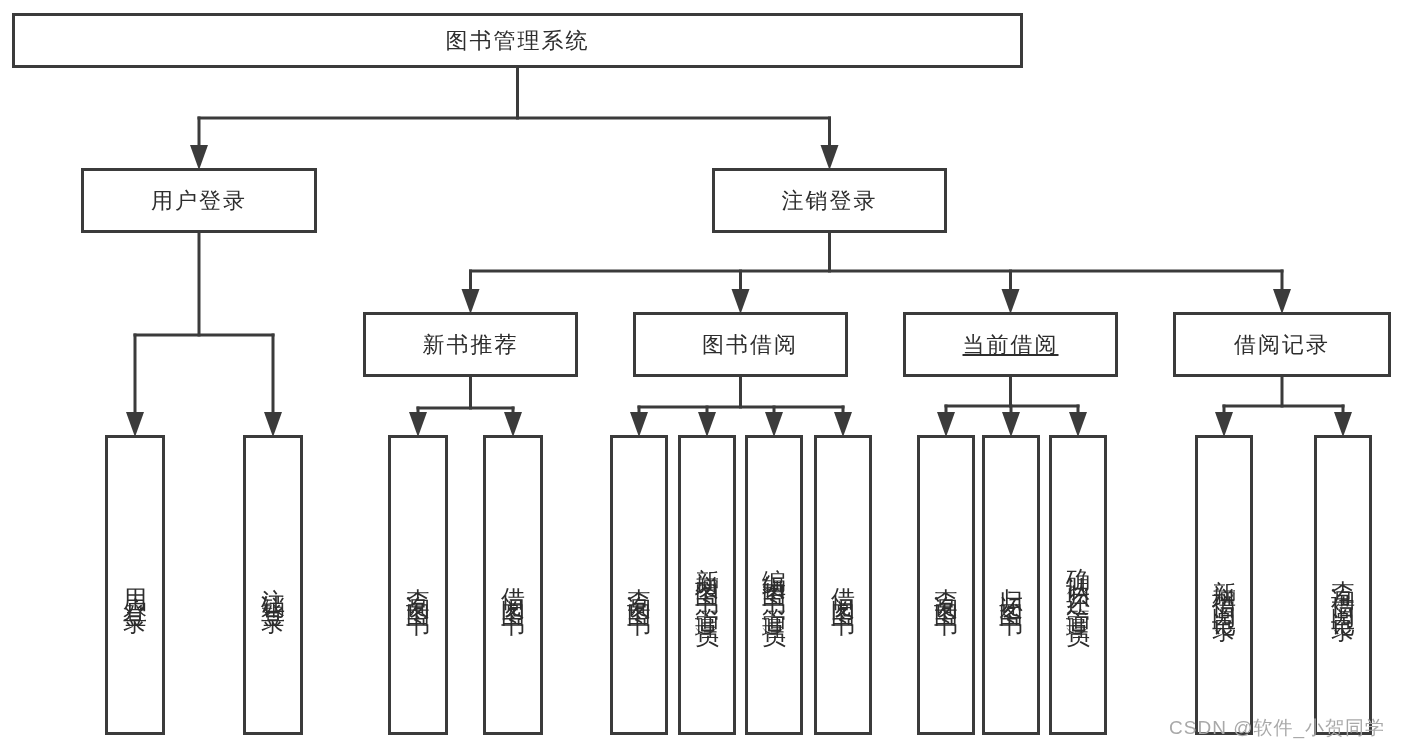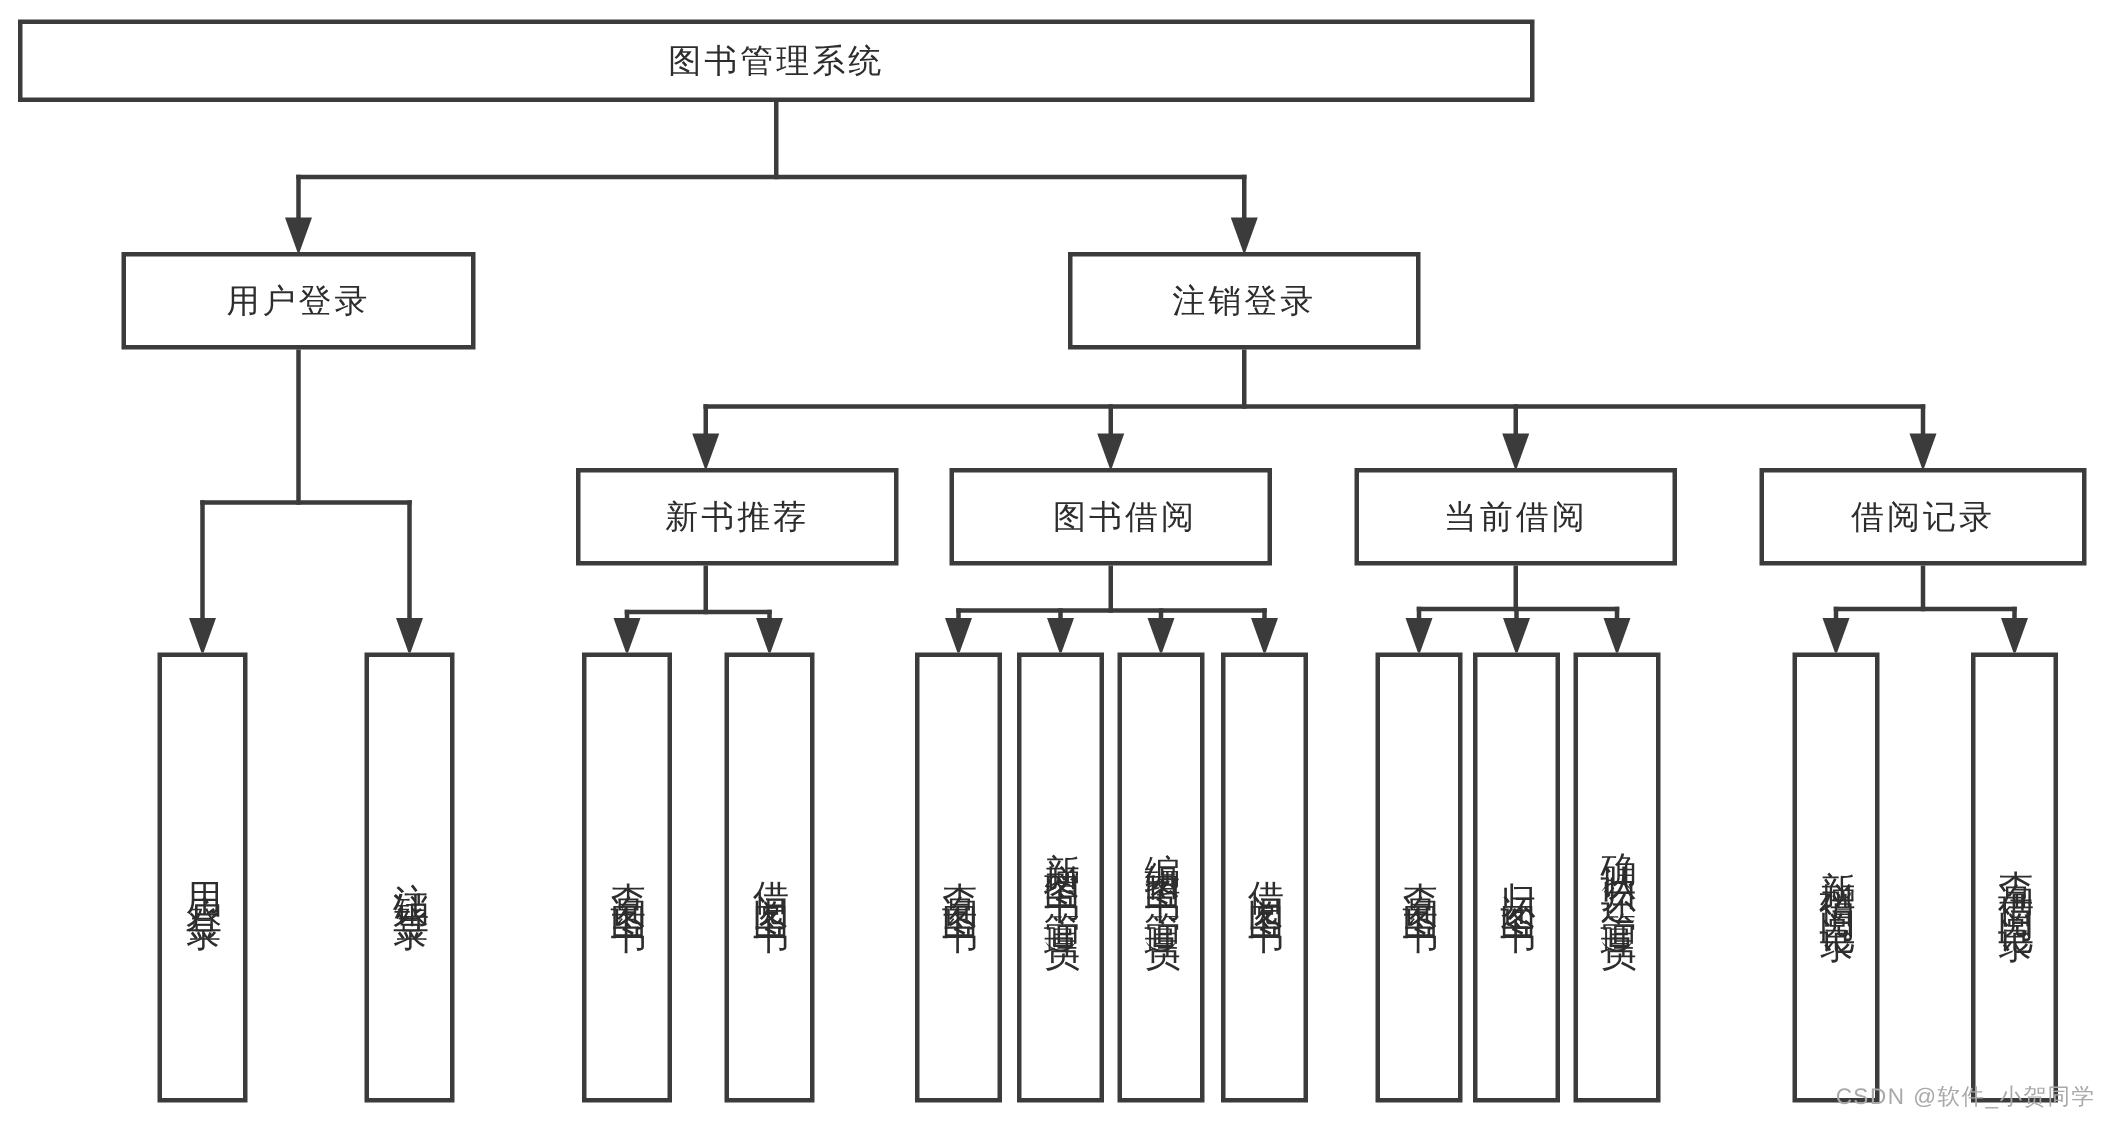--- a/index.html
+++ b/index.html
@@ -48,23 +48,23 @@
   .node.vertical .node-label {
     writing-mode: vertical-rl;
     text-orientation: mixed;
     font-size: 24px;
     letter-spacing: 8px;
     line-height: 1;
     white-space: nowrap;
   }
   .watermark {
     position: absolute;
-    right: 8px;
+    right: 20px;
     bottom: 6px;
-    font-size: 15px;
+    font-size: 19px;
     color: #a9a9a9;
     letter-spacing: 1px;
     white-space: nowrap;
   }
 </style>
 </head>
 <body>
 
 <div class="stage">
   <svg id="connectors" xmlns="http://www.w3.org/2000/svg" viewBox="0 0 1405 747">
@@ -124,27 +124,27 @@
   <div id="nodes">
       <div class="node horizontal" style="left: 12px; top: 13px; width: 1011px; height: 55px;">
         <span class="node-label">图书管理系统</span>
       </div>
       <div class="node horizontal" style="left: 81px; top: 168px; width: 236px; height: 65px;">
         <span class="node-label">用户登录</span>
       </div>
       <div class="node horizontal" style="left: 712px; top: 168px; width: 235px; height: 65px;">
         <span class="node-label">注销登录</span>
       </div>
-      <div class="node horizontal" style="left: 363px; top: 312px; width: 215px; height: 65px; margin-left: 21px;">
+      <div class="node horizontal" style="left: 363px; top: 312px; width: 215px; height: 65px;">
         <span class="node-label">新书推荐</span>
       </div>
       <div class="node horizontal" style="left: 633px; top: 312px; width: 215px; height: 65px; padding-left: 19px;">
         <span class="node-label">图书借阅</span>
       </div>
-      <div class="node horizontal" style="left: 903px; top: 312px; width: 215px; height: 65px;">
+      <div class="node horizontal" style="left: 903px; top: 312px; width: 215px; height: 65px; text-decoration: underline;">
         <span class="node-label">当前借阅</span>
       </div>
       <div class="node horizontal" style="left: 1173px; top: 312px; width: 218px; height: 65px;">
         <span class="node-label">借阅记录</span>
       </div>
       <div class="node vertical" style="left: 105px; top: 435px; width: 60px; height: 300px;">
         <span class="node-label">用户登录</span>
       </div>
       <div class="node vertical" style="left: 243px; top: 435px; width: 60px; height: 300px;">
         <span class="node-label">注销登录</span>

